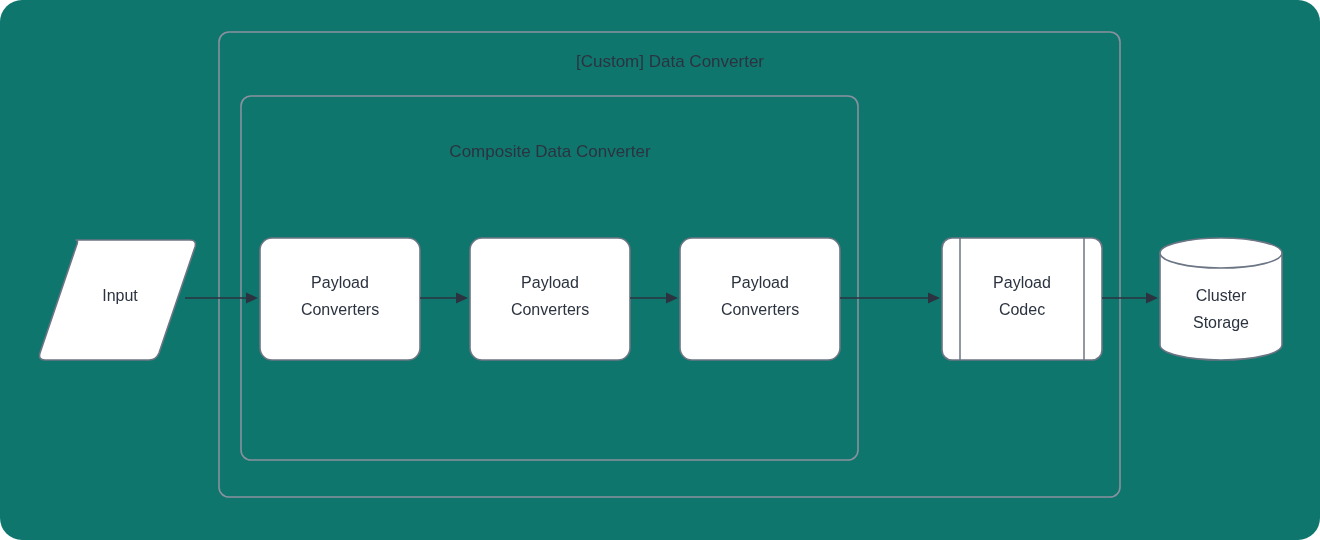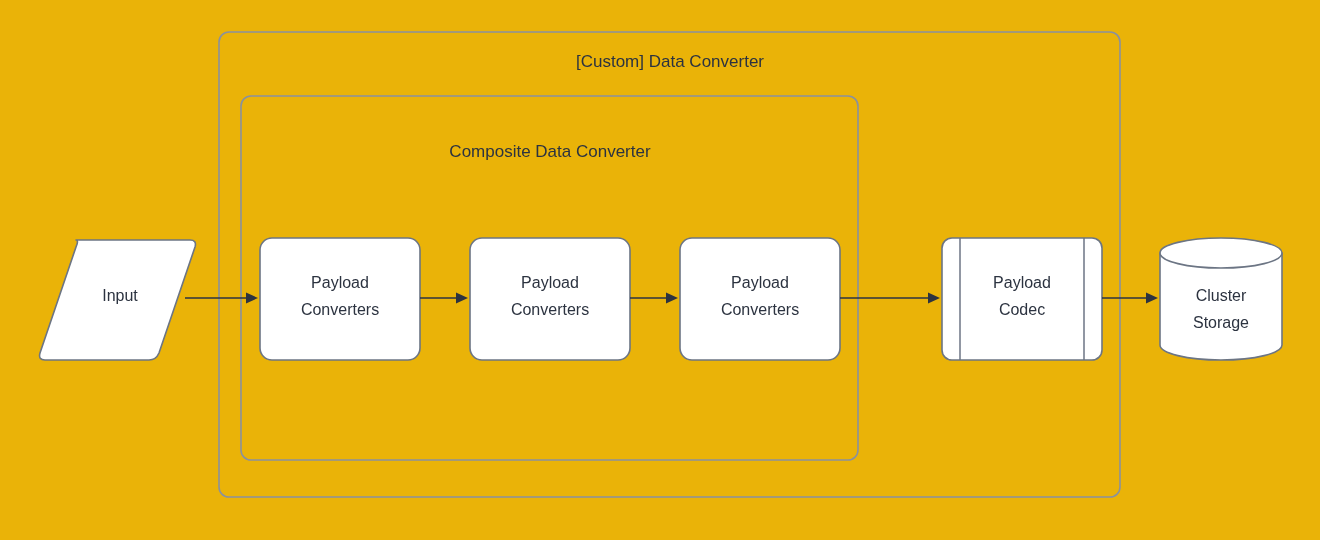--- a/index.html
+++ b/index.html
@@ -7,22 +7,23 @@
     padding: 0;
     background: #ffffff;
   }
   body {
     font-family: "Liberation Sans", sans-serif;
   }
   #canvas {
     position: relative;
     width: 1320px;
     height: 540px;
-    background: #eab308;
+    background: #0f766e;
     overflow: hidden;
+    border-radius: 22px;
   }
   #diagram-svg {
     position: absolute;
     top: 0;
     left: 0;
     width: 1320px;
     height: 540px;
   }
   .shape-stroke {
     fill: #ffffff;

